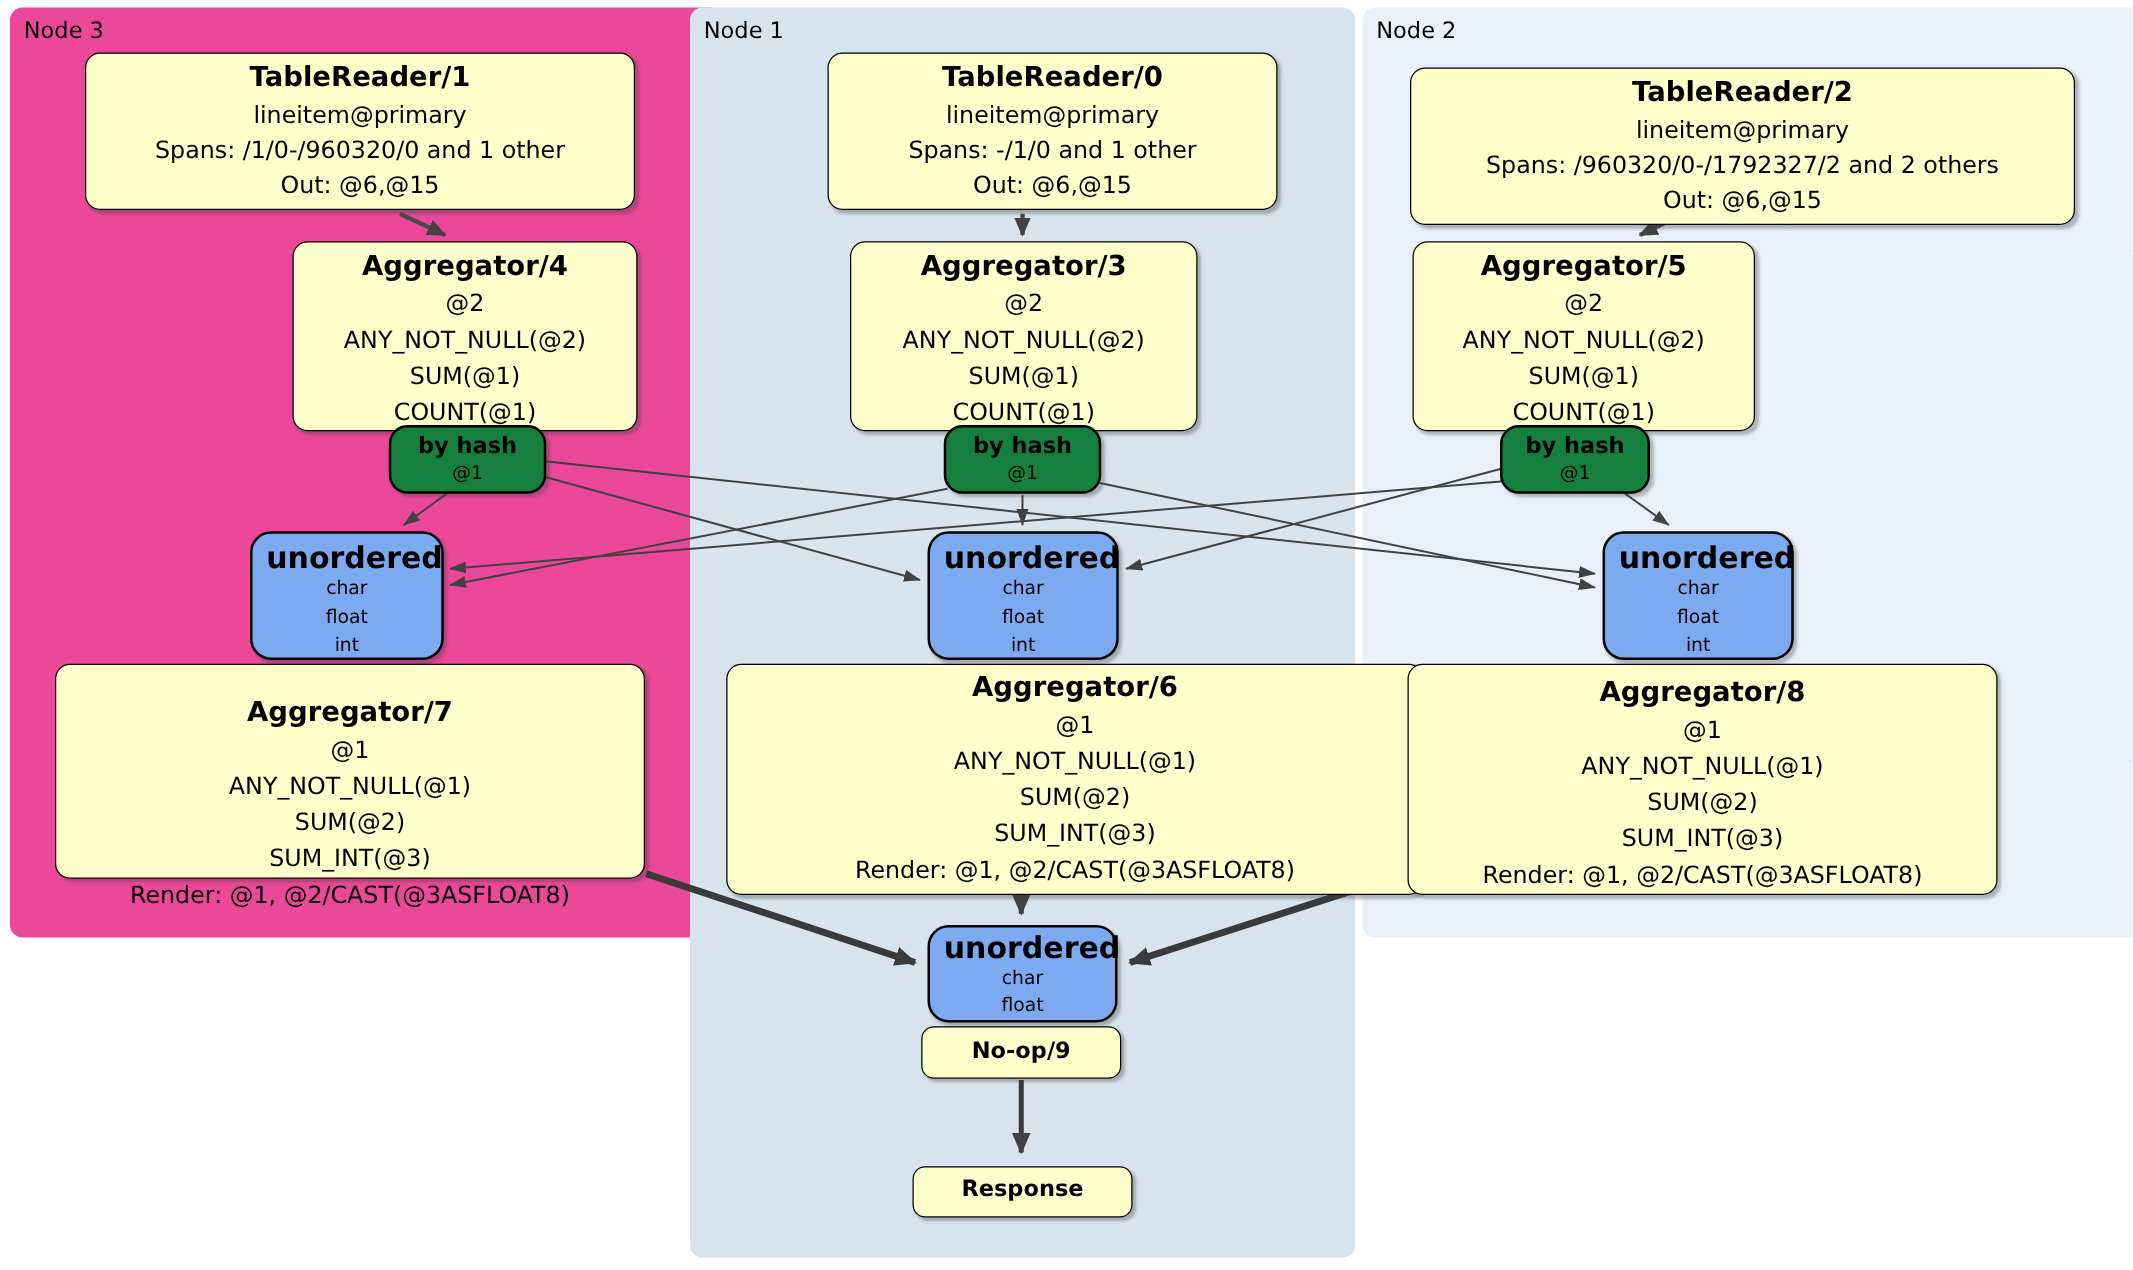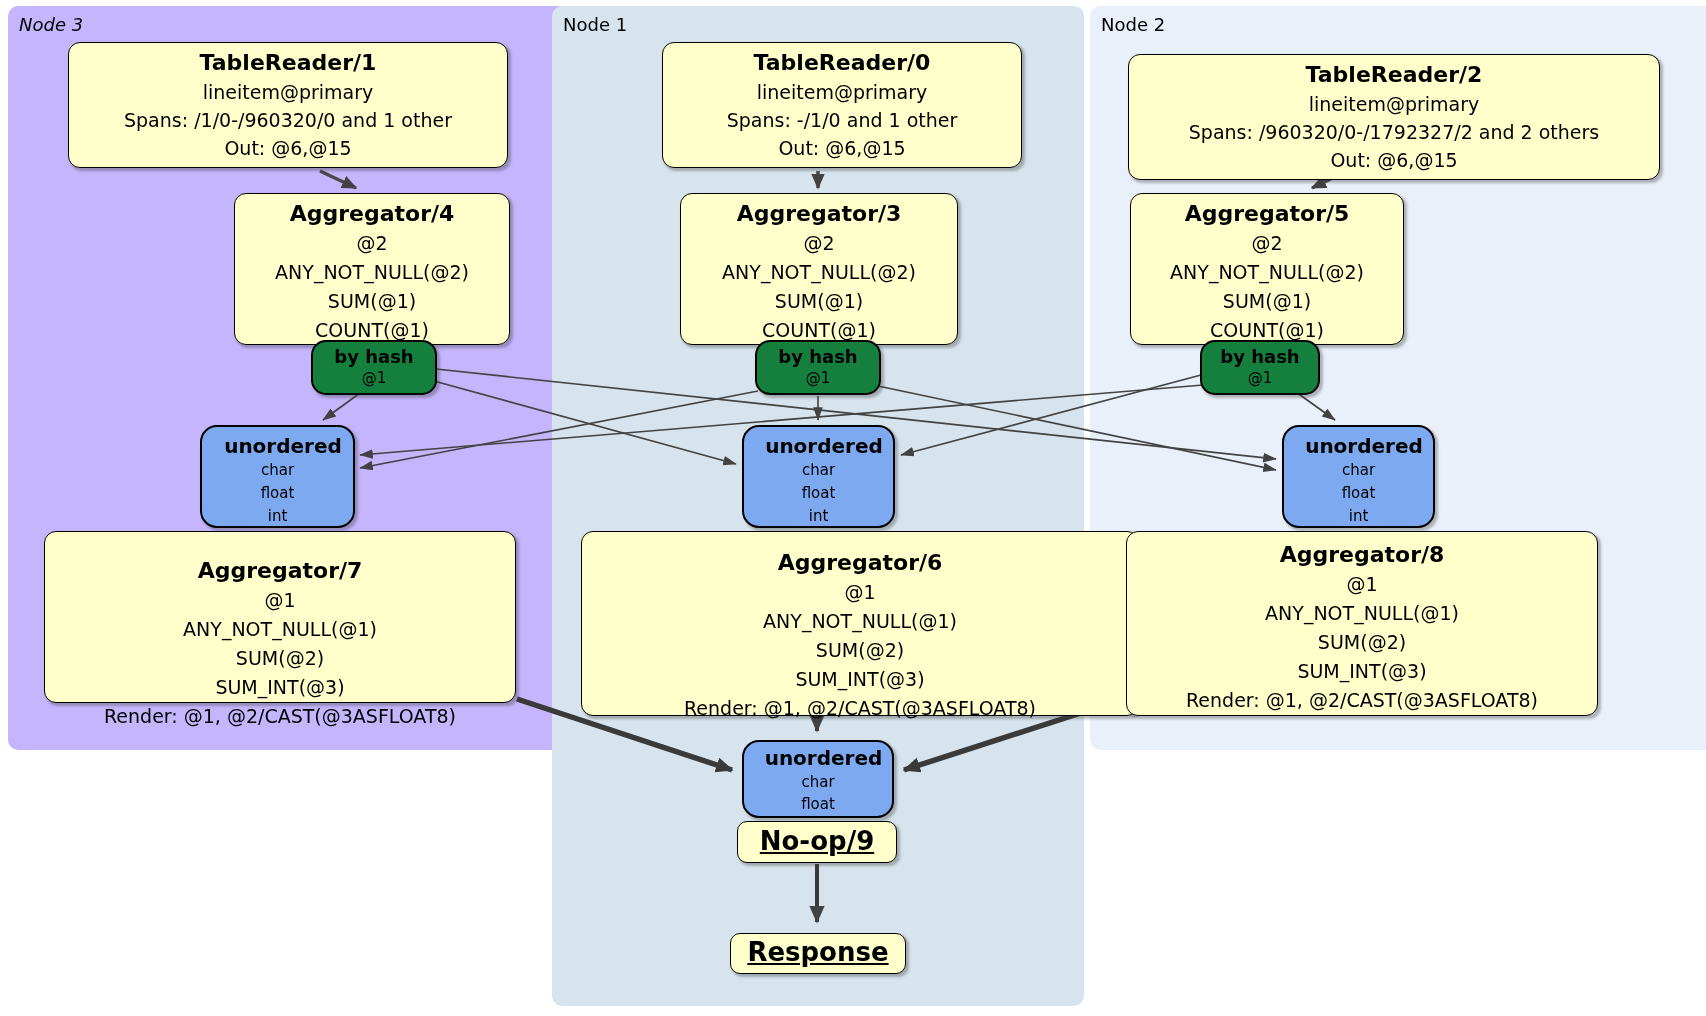--- a/index.html
+++ b/index.html
@@ -18,32 +18,32 @@
 
   .ybox .title{font-size:22px;line-height:30px;}
   .ybox .bline{font-size:19px;line-height:28px;white-space:nowrap;}
   .agg .bline{line-height:29px;}
 
   .router{background:#15803d;border-width:2px;border-radius:15px;}
   .router .title{font-size:18px;line-height:22px;}
   .router .bline{font-size:15px;line-height:20px;}
 
   .sync{background:#7da9f0;border-width:2px;border-radius:17px;}
-  .sync .title{font-size:20px;line-height:25px;margin-left:11px;}
+  .sync .title{font-size:24px;line-height:25px;margin-left:11px;}
   .sync .bline{font-size:15px;line-height:23px;}
   .sync-final .bline{line-height:22px;}
 
-  .terminal .title{font-size:26px;line-height:32px;text-decoration:underline;}
+  .terminal .title{font-size:18px;line-height:32px;}
 </style>
 </head>
 <body>
 
 <div class="canvas">
 
-  <div class="region" style="left:8px;top:6px;width:570px;height:744px;background:#c4b5fd;font-style:italic;">
+  <div class="region" style="left:8px;top:6px;width:570px;height:744px;background:#ec4899;">
     <span class="region-label">Node 3</span>
   </div>
   <div class="region" style="left:552px;top:6px;width:532px;height:1000px;background:#d7e4ed;">
     <span class="region-label">Node 1</span>
   </div>
   <div class="region" style="left:1090px;top:6px;width:724px;height:744px;background:#eaf0fa;">
     <span class="region-label">Node 2</span>
   </div>
 
   <svg class="edges" width="1706" height="1016" viewBox="0 0 1706 1016">
@@ -180,21 +180,21 @@
   <div class="box ybox agg" style="left:44px;top:531px;width:472px;height:172px;padding-top:24px;">
     <div class="title">Aggregator/7</div>
     <div>
         <div class="bline">@1</div>
         <div class="bline">ANY_NOT_NULL(@1)</div>
         <div class="bline">SUM(@2)</div>
         <div class="bline">SUM_INT(@3)</div>
         <div class="bline">Render: @1, @2/CAST(@3ASFLOAT8)</div>
       </div>
   </div>
-  <div class="box ybox agg" style="left:581px;top:531px;width:558px;height:185px;padding-top:16px;">
+  <div class="box ybox agg" style="left:581px;top:531px;width:558px;height:185px;padding-top:4px;">
     <div class="title">Aggregator/6</div>
     <div>
         <div class="bline">@1</div>
         <div class="bline">ANY_NOT_NULL(@1)</div>
         <div class="bline">SUM(@2)</div>
         <div class="bline">SUM_INT(@3)</div>
         <div class="bline">Render: @1, @2/CAST(@3ASFLOAT8)</div>
       </div>
   </div>
   <div class="box ybox agg" style="left:1126px;top:531px;width:472px;height:185px;padding-top:8px;">

